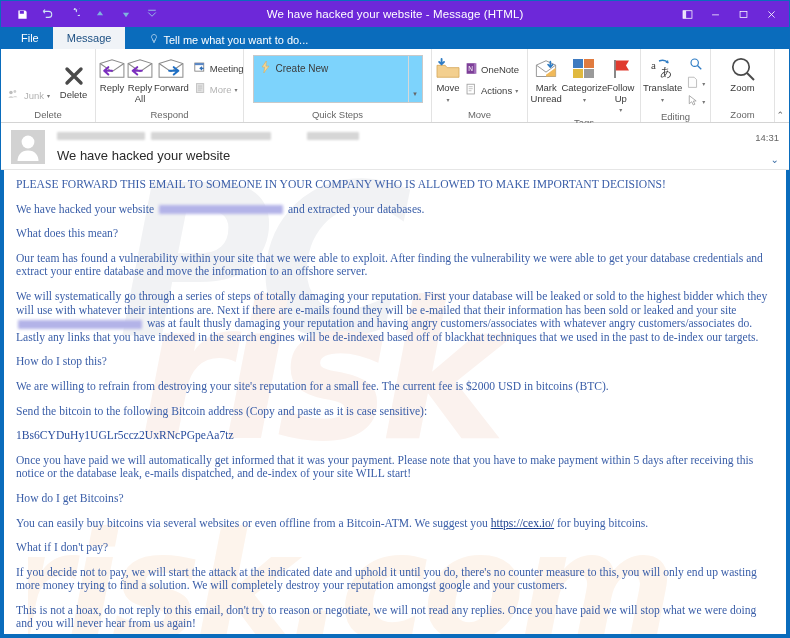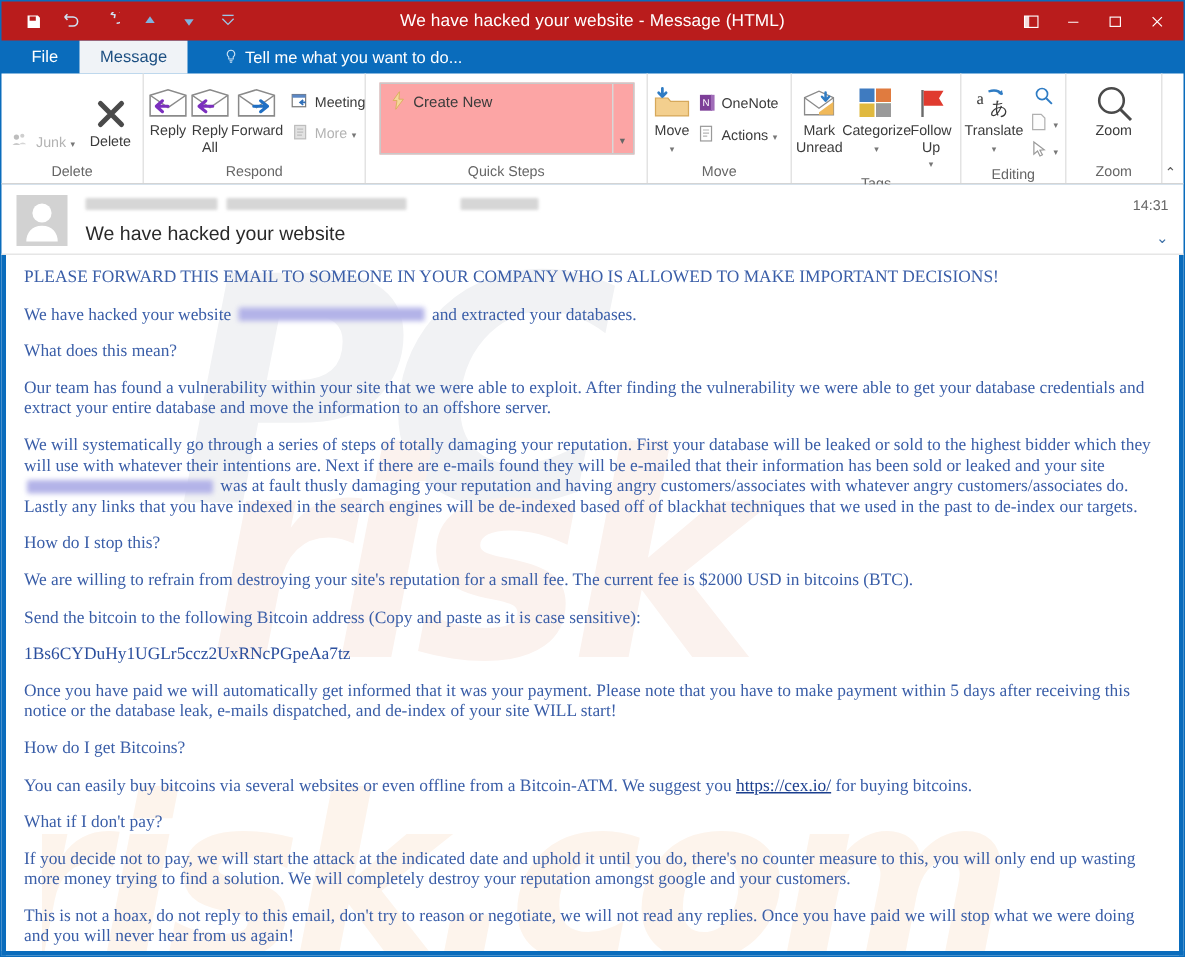--- a/index.html
+++ b/index.html
@@ -12,21 +12,21 @@
   .window {
     width: 790px; height: 638px;
     background: #0a6cbc;
     display: flex; flex-direction: column;
     position: relative;
     border: 1px solid #0a6cbc;
   }
 
   
   .titlebar {
-    height: 26px; background: #b91c1c;
+    height: 26px; background: #6d28d9;
     display: flex; align-items: center;
     position: relative; flex: 0 0 26px;
   }
   .qat { display: flex; align-items: center; padding-left: 8px; gap: 0px; }
   .qat-btn {
     width: 26px; height: 22px;
     display: flex; align-items: center; justify-content: center;
     color: #ffffff; font-size: 12px; line-height: 1;
   }
   .qat-btn.dim { color: #bcd9f0; }
@@ -94,21 +94,21 @@
   .smallbtn {
     display: flex; align-items: center; gap: 3px;
     height: 21px; padding: 0 4px; font-size: 9.5px; color: #3b3b3b;
     white-space: nowrap;
   }
   .smallbtn.disabled { color: #b3b3b3; }
   .caret { font-size: 6px; color: #777777; }
 
   
   .qs-gallery {
-    border: 1px solid #c9c9c9; background: #fca5a5;
+    border: 1px solid #c9c9c9; background: #7dd3fc;
     width: 160px; height: 48px; display: flex; margin-top: 1px;
   }
   .qs-list { flex: 1; padding: 5px 6px; }
   .qs-item { display: flex; align-items: center; gap: 5px; font-size: 10px; color: #3b3b3b; }
   .qs-scroll {
     width: 14px; border-left: 1px solid #d8d8d8;
     display: flex; flex-direction: column; justify-content: flex-end;
     align-items: center; padding-bottom: 4px; font-size: 7px; color: #666;
   }
 

